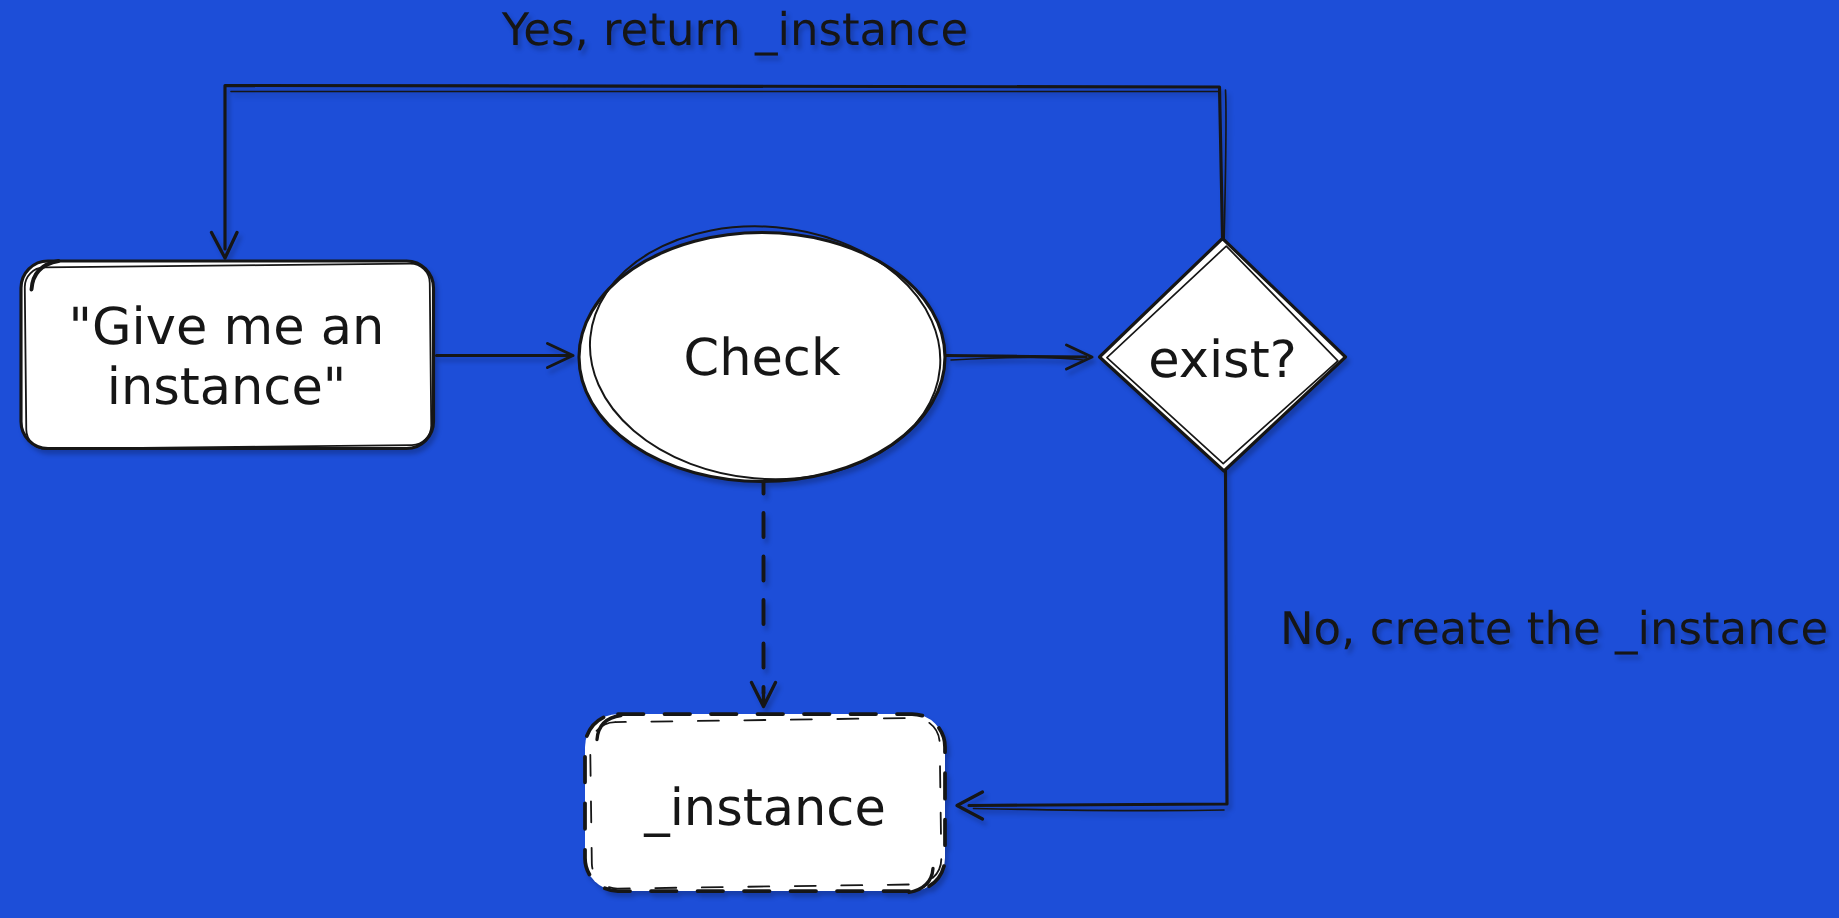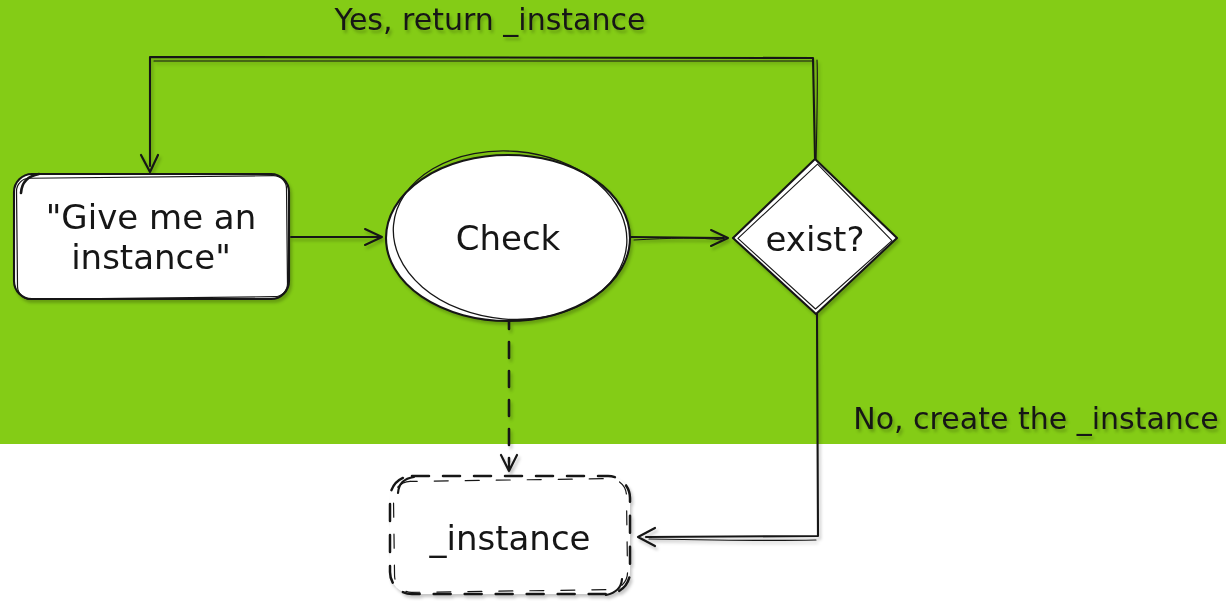--- a/index.html
+++ b/index.html
@@ -7,22 +7,22 @@
     padding: 0;
     background: #ffffff;
     width: 1226px;
     height: 612px;
     overflow: hidden;
     font-family: "DejaVu Sans", "Liberation Sans", sans-serif;
   }
   .canvas {
     position: relative;
     width: 1226px;
-    height: 444px;
-    background: #84cc16;
+    height: 612px;
+    background: #1d4ed8;
   }
   svg.flowchart {
     display: block;
     filter: drop-shadow(2px 3px 1.5px rgba(0,0,0,0.22));
   }
   svg.flowchart text {
     font-family: "DejaVu Sans", "Liberation Sans", sans-serif;
     stroke: none;
   }
   .node-label   { font-size: 34px; }

